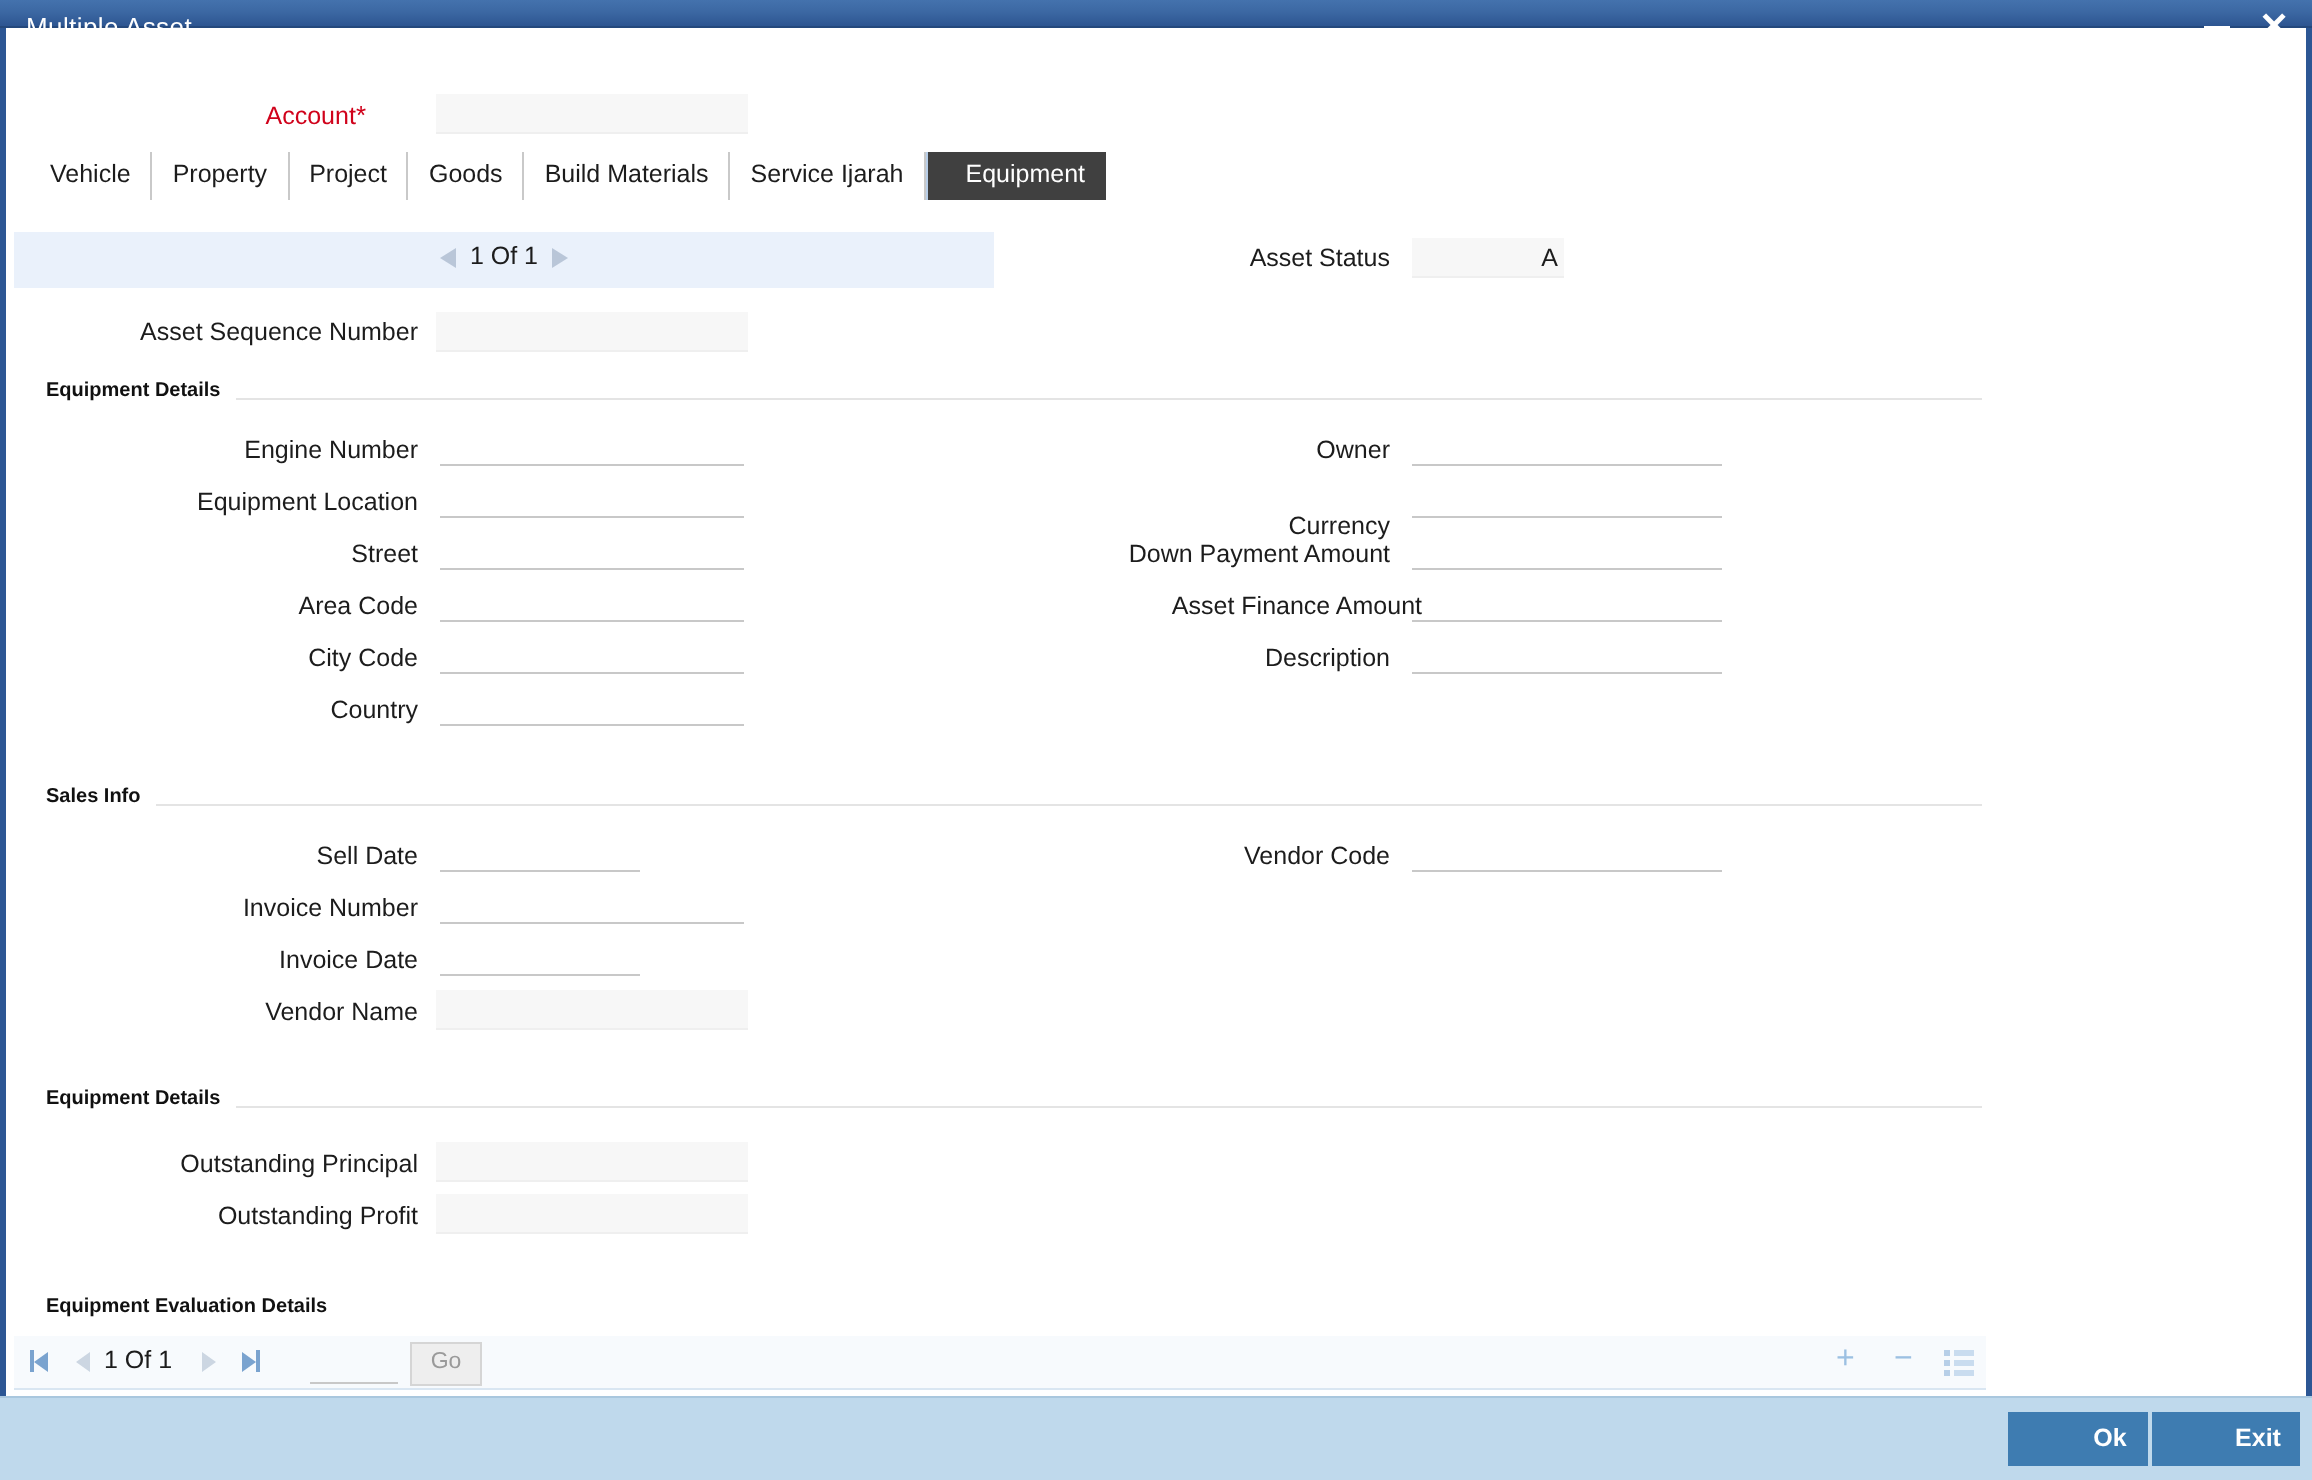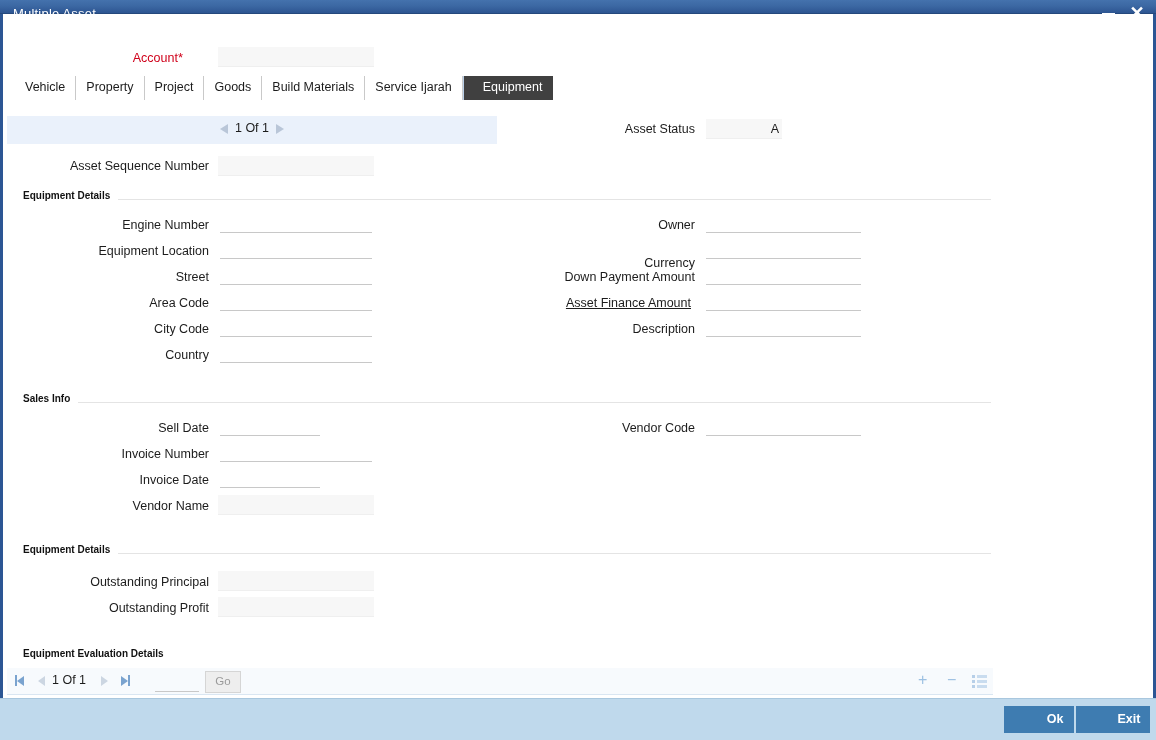--- a/index.html
+++ b/index.html
@@ -363,21 +363,21 @@
 
   <div class="lbl" style="left:516px; top:218px; width:176px;">Owner</div>
   <input class="fld fld-underline" style="left: 703px; top: 215px; width: 155px;" value="">
 
   <div class="lbl" style="left:516px; top:244px; width:176px;margin-top:12px;">Currency</div>
   <input class="fld fld-underline" style="left: 703px; top: 241px; width: 155px;" value="">
 
   <div class="lbl" style="left:516px; top:270px; width:176px;">Down Payment Amount</div>
   <input class="fld fld-underline" style="left: 703px; top: 267px; width: 155px;" value="">
 
-  <div class="lbl" style="left:512px; top:296px; width:176px;text-decoration:underline;">Asset Finance Amount</div>
+  <div class="lbl" style="left:532px; top:296px; width:176px;">Asset Finance Amount</div>
   <input class="fld fld-underline" style="left: 703px; top: 293px; width: 155px;" value="">
 
   <div class="lbl" style="left:516px; top:322px; width:176px;">Description</div>
   <input class="fld fld-underline" style="left: 703px; top: 319px; width: 155px;" value="">
 
   <div class="section" style="top:393px;">
     <div class="section-rule"></div>
     <div class="section-title">Sales Info</div>
   </div>
 

